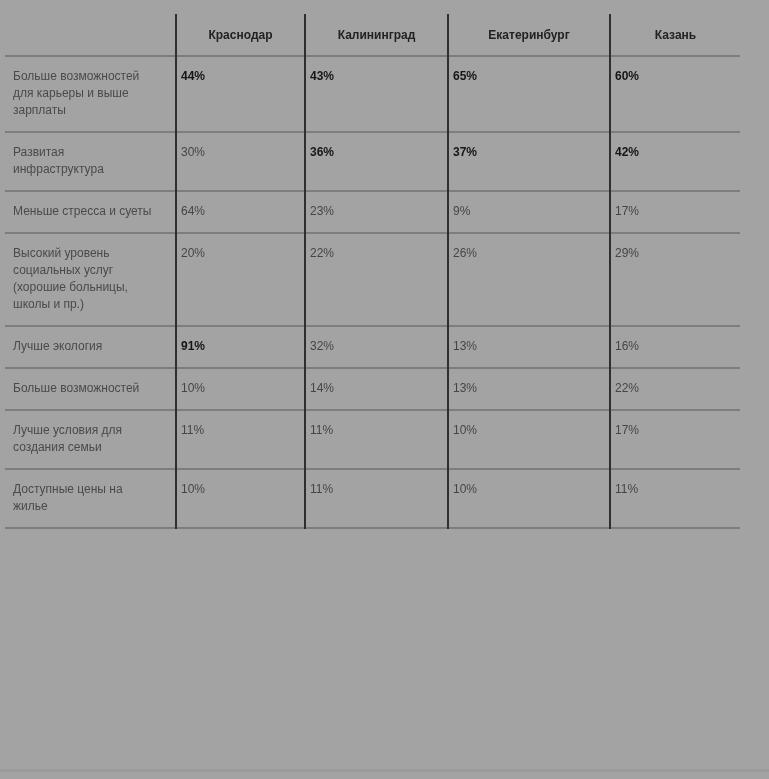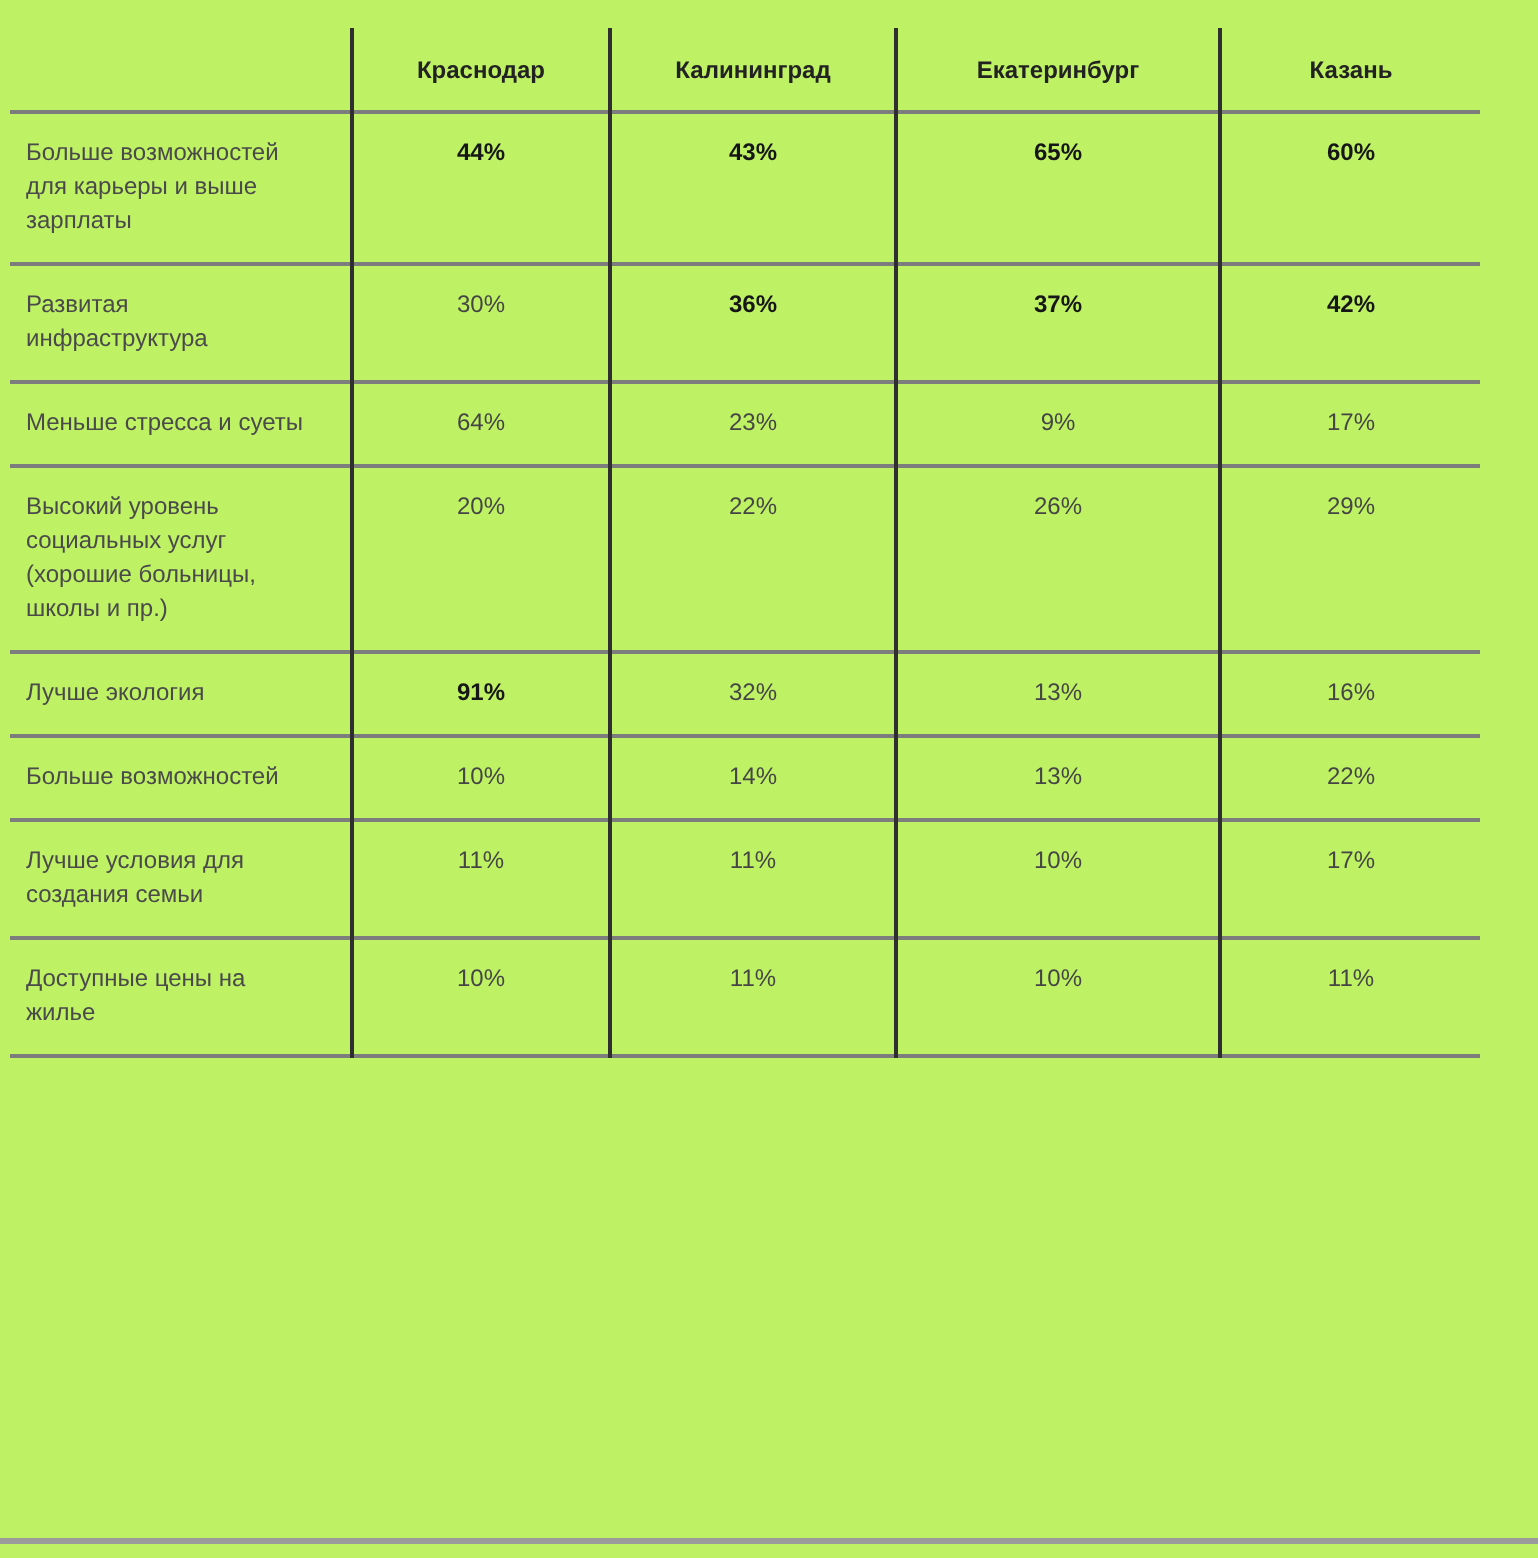--- a/index.html
+++ b/index.html
@@ -5,21 +5,21 @@
   html, body {
     margin: 0;
     padding: 0;
     background: #ffffff;
     font-family: "Liberation Sans", "DejaVu Sans", sans-serif;
   }
   .page {
     position: relative;
     width: 769px;
     height: 779px;
-    background: #bef264;
+    background: #a3a3a3;
     overflow: hidden;
   }
   table.city-table {
     position: absolute;
     left: 5px;
     top: 14px;
     width: 735px;
     border-collapse: collapse;
     table-layout: fixed;
   }
@@ -52,21 +52,20 @@
   td.label-cell {
     vertical-align: top;
     text-align: left;
     padding: 11px 20px 12px 8px;
     font-size: 12px;
     line-height: 17px;
     color: var(--label-text, #4a4a4a);
   }
   td.value-cell {
     vertical-align: top;
-    text-align: center;
     padding: 11px 4px 12px 4px;
     font-size: 12px;
     line-height: 17px;
     color: var(--value-text, #454545);
     margin-left: 28px;
   }
   td.value-cell.bold {
     font-weight: bold;
     color: var(--bold-text, #161616);
   }

